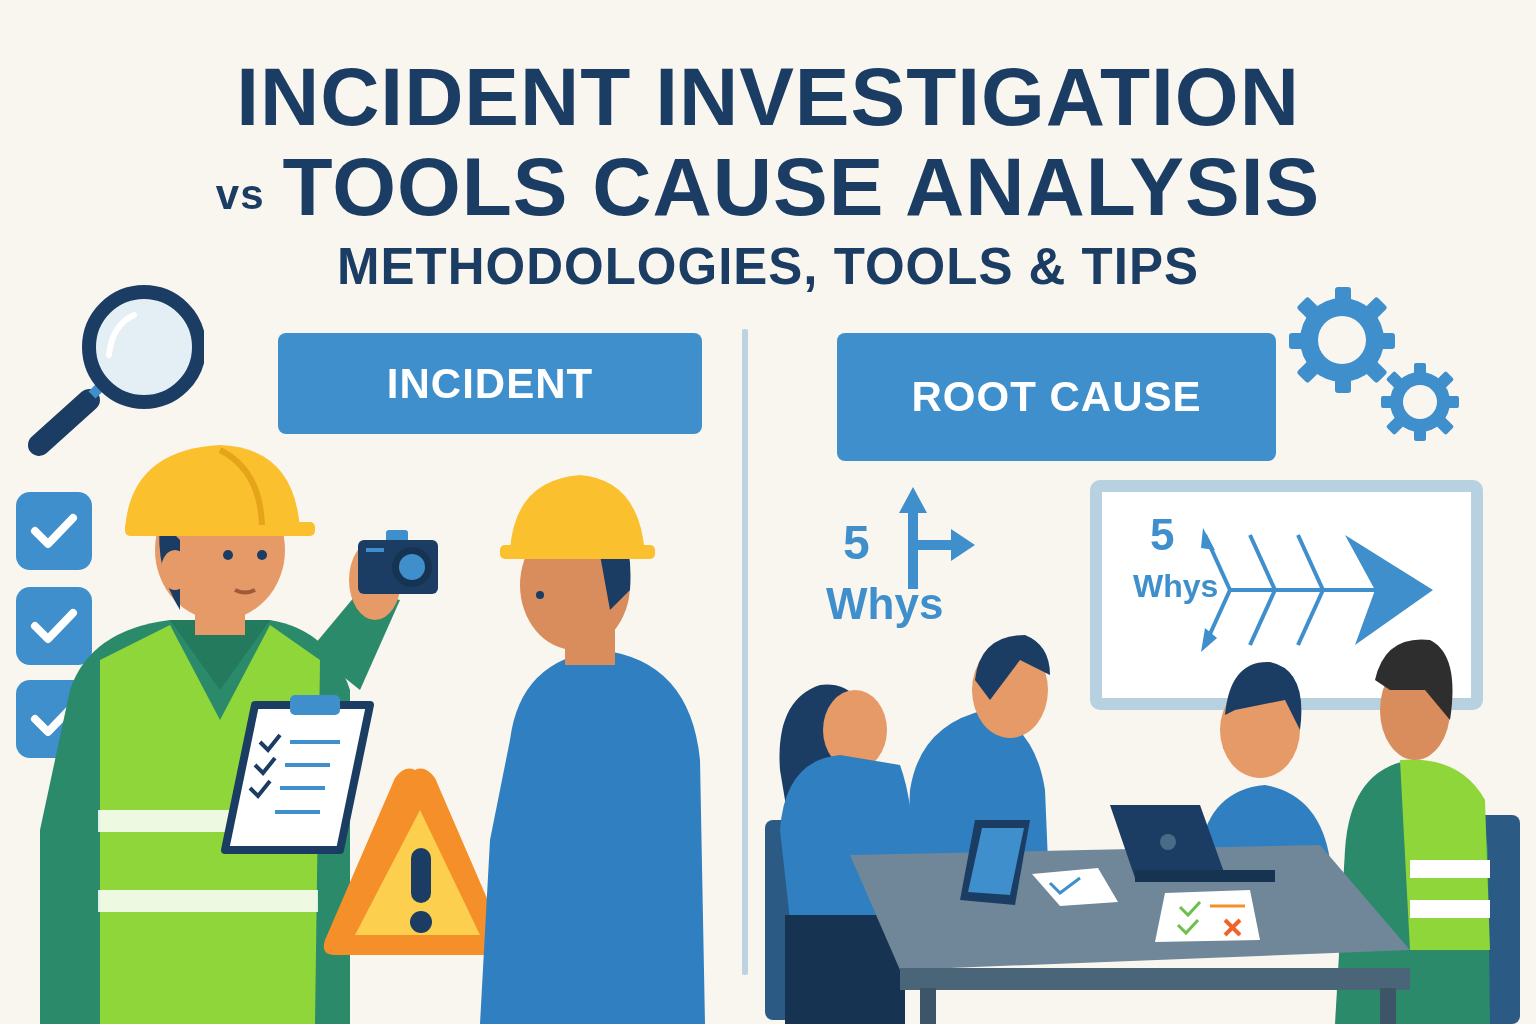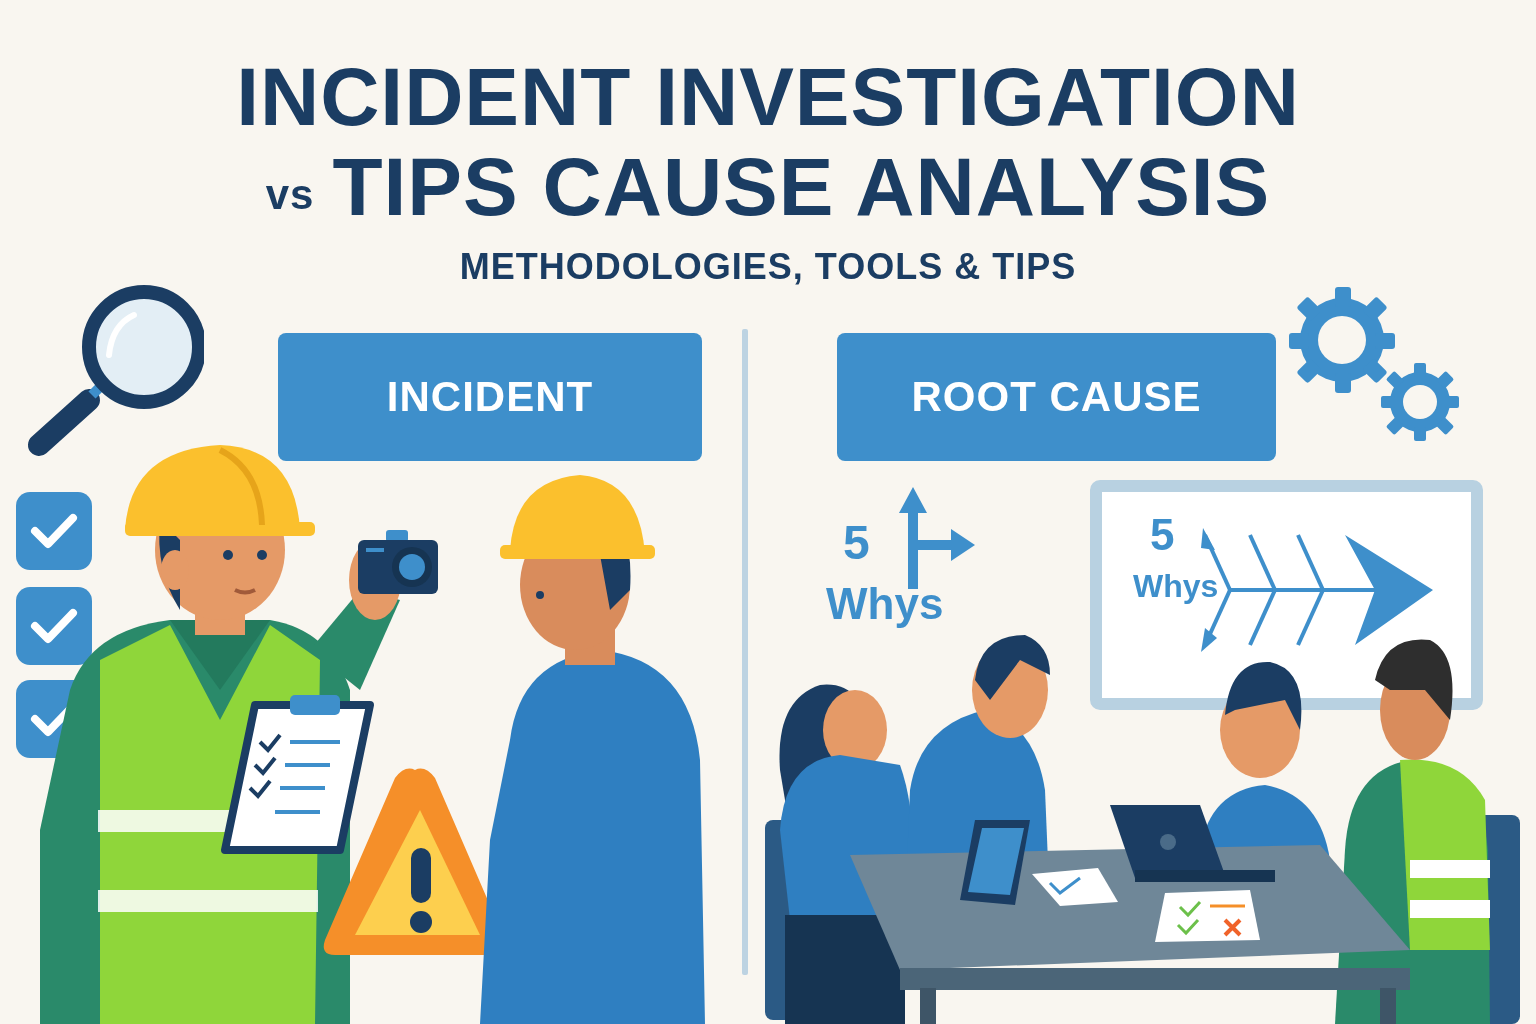--- a/index.html
+++ b/index.html
@@ -10,46 +10,46 @@
       position: relative;
     }
     .abs { position: absolute; }
     .title {
       left: 0; width: 1536px; text-align: center;
       color: #1b3d63; font-weight: 800; letter-spacing: 1px;
     }
     .title-line1 { top: 52px; font-size: 82px; line-height: 90px; }
     .title-line2 { top: 142px; font-size: 82px; line-height: 90px; }
     .title-line2 .vs { font-size: 42px; margin-right: 18px; vertical-align: 6px; }
-    .subtitle { top: 243px; font-size: 36px; line-height: 48px; font-weight: 700; color: #1b3d63; }
+    .subtitle { top: 243px; font-size: 51px; line-height: 48px; font-weight: 700; color: #1b3d63; }
     .section-box {
       background: #3e8fcb; color: #fff; border-radius: 8px;
       text-align: center; font-weight: 700; font-size: 42px; line-height: 52px;
       display: flex; flex-direction: column; justify-content: center; align-items: center;
       letter-spacing: 1px;
     }
-    .box-left { left: 278px; top: 333px; width: 424px; height: 128px; }
+    .box-left { left: 278px; top: 333px; width: 424px; height: 101px; }
     .box-right { left: 837px; top: 333px; width: 439px; height: 128px; gap: 29px; }
     .divider { left: 742px; top: 329px; width: 6px; height: 646px; background: #bdd3e2; border-radius: 2px; }
     .check {
       left: 16px; width: 76px; height: 78px; background: #3e8fcb; border-radius: 14px;
       display: flex; align-items: center; justify-content: center;
     }
     .whys-text { color: #3e8fcb; font-weight: 800; text-align: center; }
     .board {
       left: 1090px; top: 480px; width: 393px; height: 230px;
       background: #fff; border: 12px solid #b8d1e1; border-radius: 10px;
     }
   </style>
 </head>
 <body>
 
 <div class="abs title title-line1">INCIDENT INVESTIGATION</div>
 <div class="abs title title-line2">
-  <span class="vs">vs</span><span>TIPS CAUSE ANALYSIS</span>
+  <span class="vs">vs</span><span>TOOLS CAUSE ANALYSIS</span>
 </div>
 <div class="abs title subtitle">METHODOLOGIES, TOOLS &amp; TIPS</div>
 
 <div class="abs section-box box-left">
   <span>INCIDENT</span>
 </div>
 <div class="abs section-box box-right">
   <span>ROOT CAUSE</span>
 </div>
 

